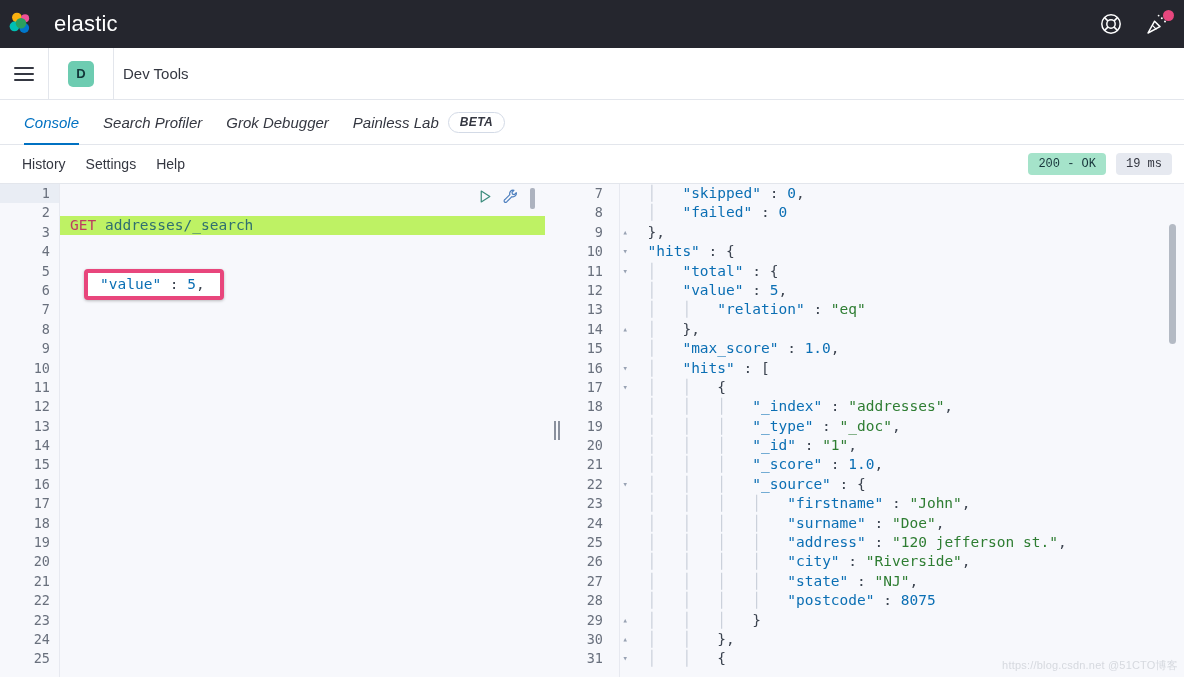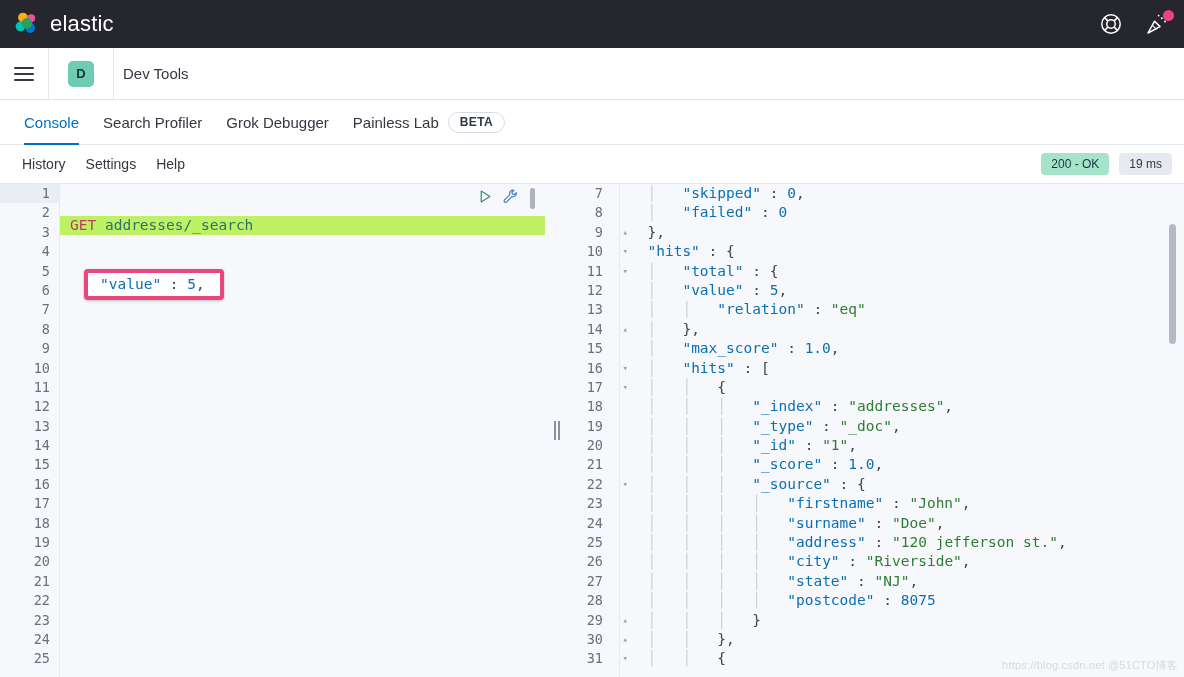--- a/index.html
+++ b/index.html
@@ -16,22 +16,22 @@
   .topbar {
     height: 48px;
     background: #25262E;
     display: flex;
     align-items: center;
     position: relative;
   }
   .brand {
     display: flex;
     align-items: flex-end;
-    gap: 10px;
-    padding-left: 14px;
+    gap: 20px;
+    padding-left: 8px;
     width: 250px;
   }
   .elastic-logo { width: 26px; height: 26px; display: block; }
   .brand-name {
     color: #ffffff;
     font-size: 22px;
     font-weight: 400;
     letter-spacing: .2px;
   }
   .search-wrap {
@@ -124,20 +124,21 @@
   }
   .tab {
     display: flex;
     align-items: center;
     gap: 9px;
     padding: 0 12px;
     font-size: 15px;
     color: #343741;
     cursor: pointer;
     position: relative;
+    font-style: italic;
   }
   .tab.active { color: #0071C2; font-weight: 400; }
   .tab.active::after {
     content: "";
     position: absolute;
     left: 12px; right: 12px; bottom: -1px;
     height: 2px;
     background: #0071C2;
   }
   .beta-badge {
@@ -165,20 +166,21 @@
     color: #343741;
     padding: 0 10px;
     cursor: pointer;
   }
   .status-group {
     position: absolute;
     right: 12px;
     display: flex;
     align-items: center;
     gap: 10px;
+    font-family: Liberation Mono, monospace;
   }
   .pill {
     border-radius: 4px;
     font-size: 12px;
     padding: 4px 10px;
     font-weight: 400;
     white-space: nowrap;
   }
   .pill-ok { background: #A5E3CA; color: #17343A; }
   .pill-time { background: #E6E9F0; color: #343741; }

